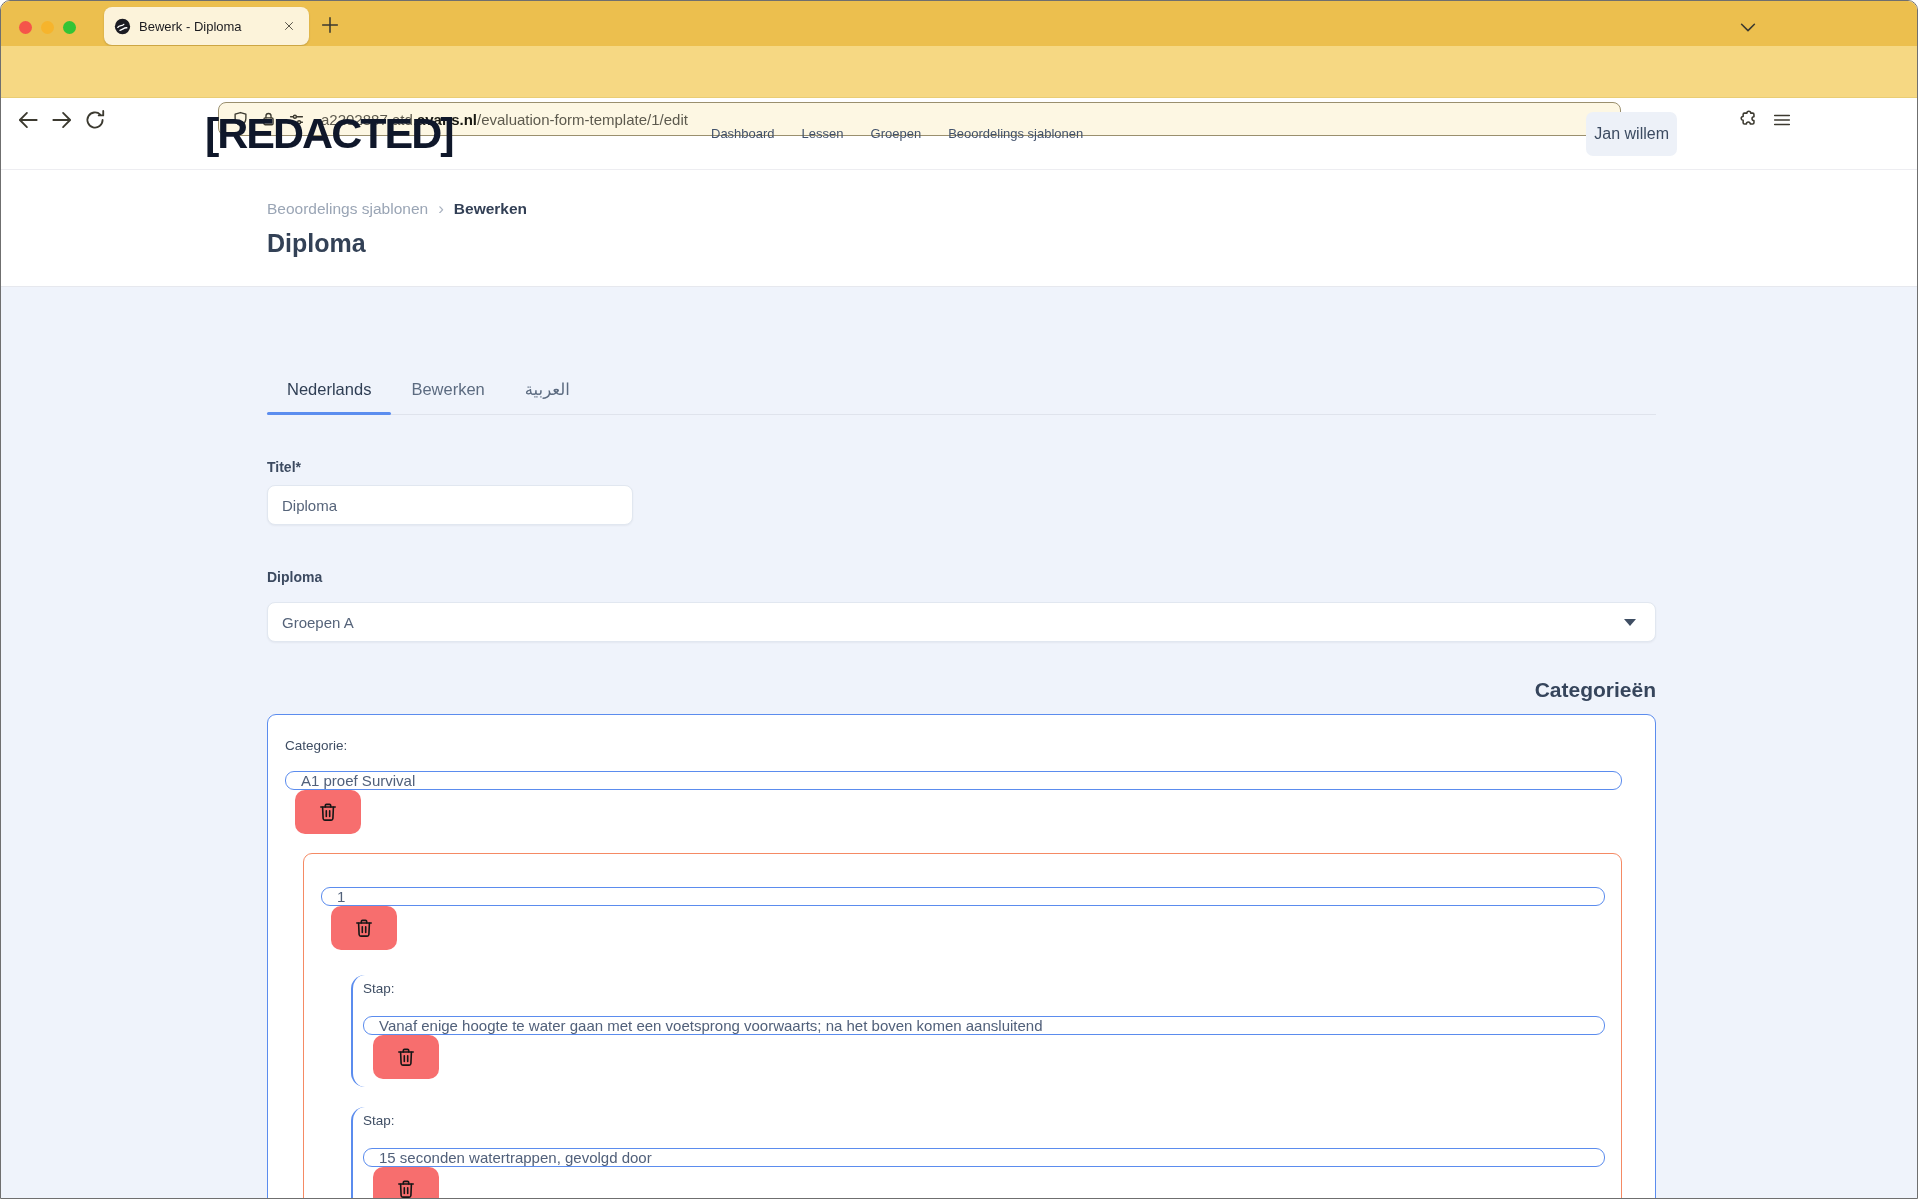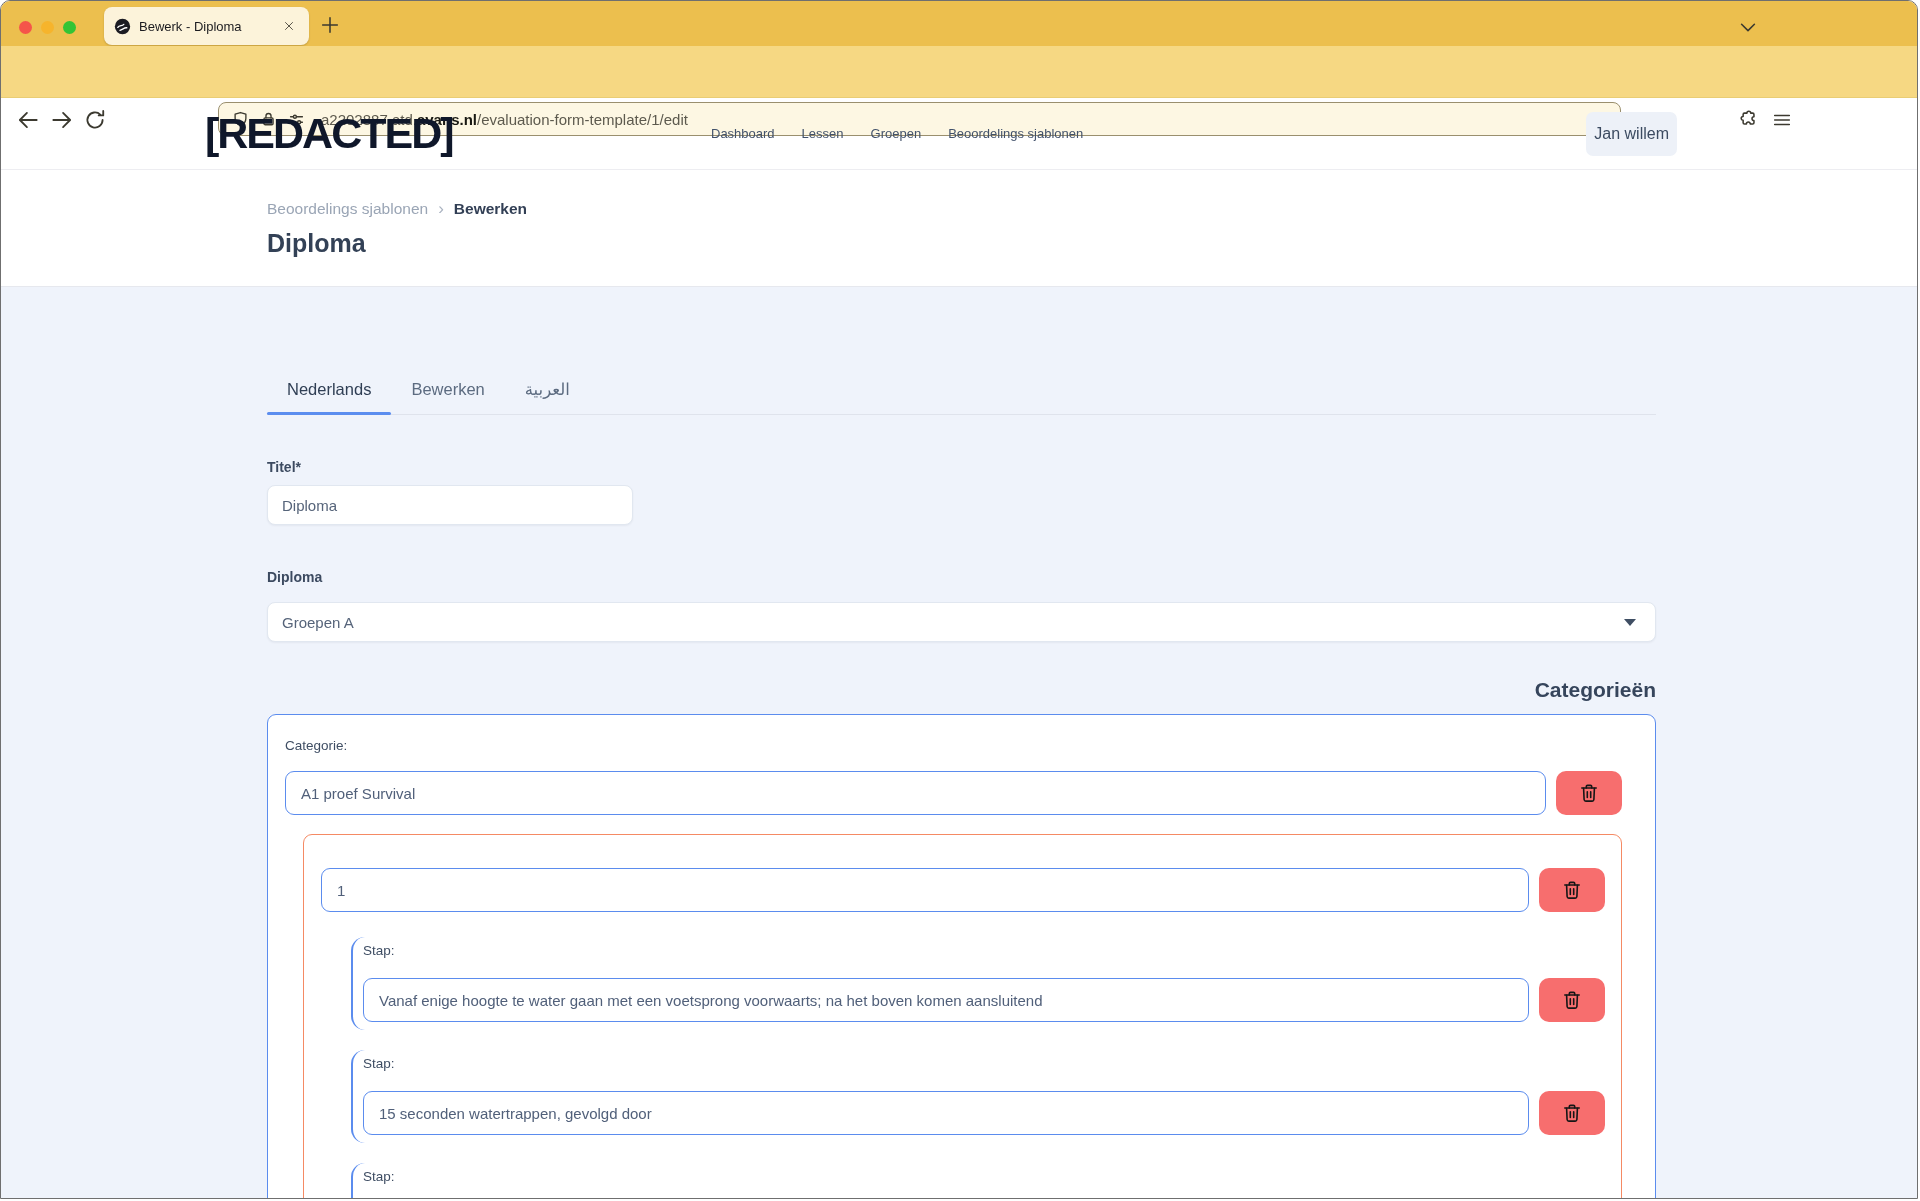--- a/index.html
+++ b/index.html
@@ -84,21 +84,21 @@
     box-shadow:0 1px 2px rgba(16,24,40,.05); }
   .select-value { font-size:15px; color:#56647a; }
   .caret { width:0; height:0; border-left:6px solid transparent;
     border-right:6px solid transparent; border-top:7px solid #3f4e63; }
 
   .section-heading { margin-top:36px; font-size:21px; font-weight:700; color:#36455c;text-align:right; }
 
   .category-card { margin-top:12px; background:#fff; border:1.5px solid #5b8cee;
     border-radius:9px; padding:23px 33px 40px 17px; }
   .small-label { font-size:13.5px; color:#3e4d63; }
-  .input-row { display:flex; margin-top:18px; }
+  .input-row { display:flex; margin-top:18px;flex-direction:column; }
   .row-input { flex:1; height:44px; background:#fff; border:1.5px solid #5b8cee;
     border-radius:9px; padding:0 15px; font-size:15px; color:#51607a;
     font-family:"Liberation Sans",sans-serif; min-width:0; }
   .delete-btn { width:66px; height:44px; margin-left:10px; flex:0 0 auto;
     background:#f76e6e; border:none; border-radius:10px; cursor:pointer;
     display:flex; align-items:center; justify-content:center; }
   .trash { width:24px; height:24px; stroke:#161616; fill:none; stroke-width:1.6;
     stroke-linecap:round; stroke-linejoin:round; }
 
   .phase-card { margin-top:19px; margin-left:18px; border:1.5px solid #f58a64;

